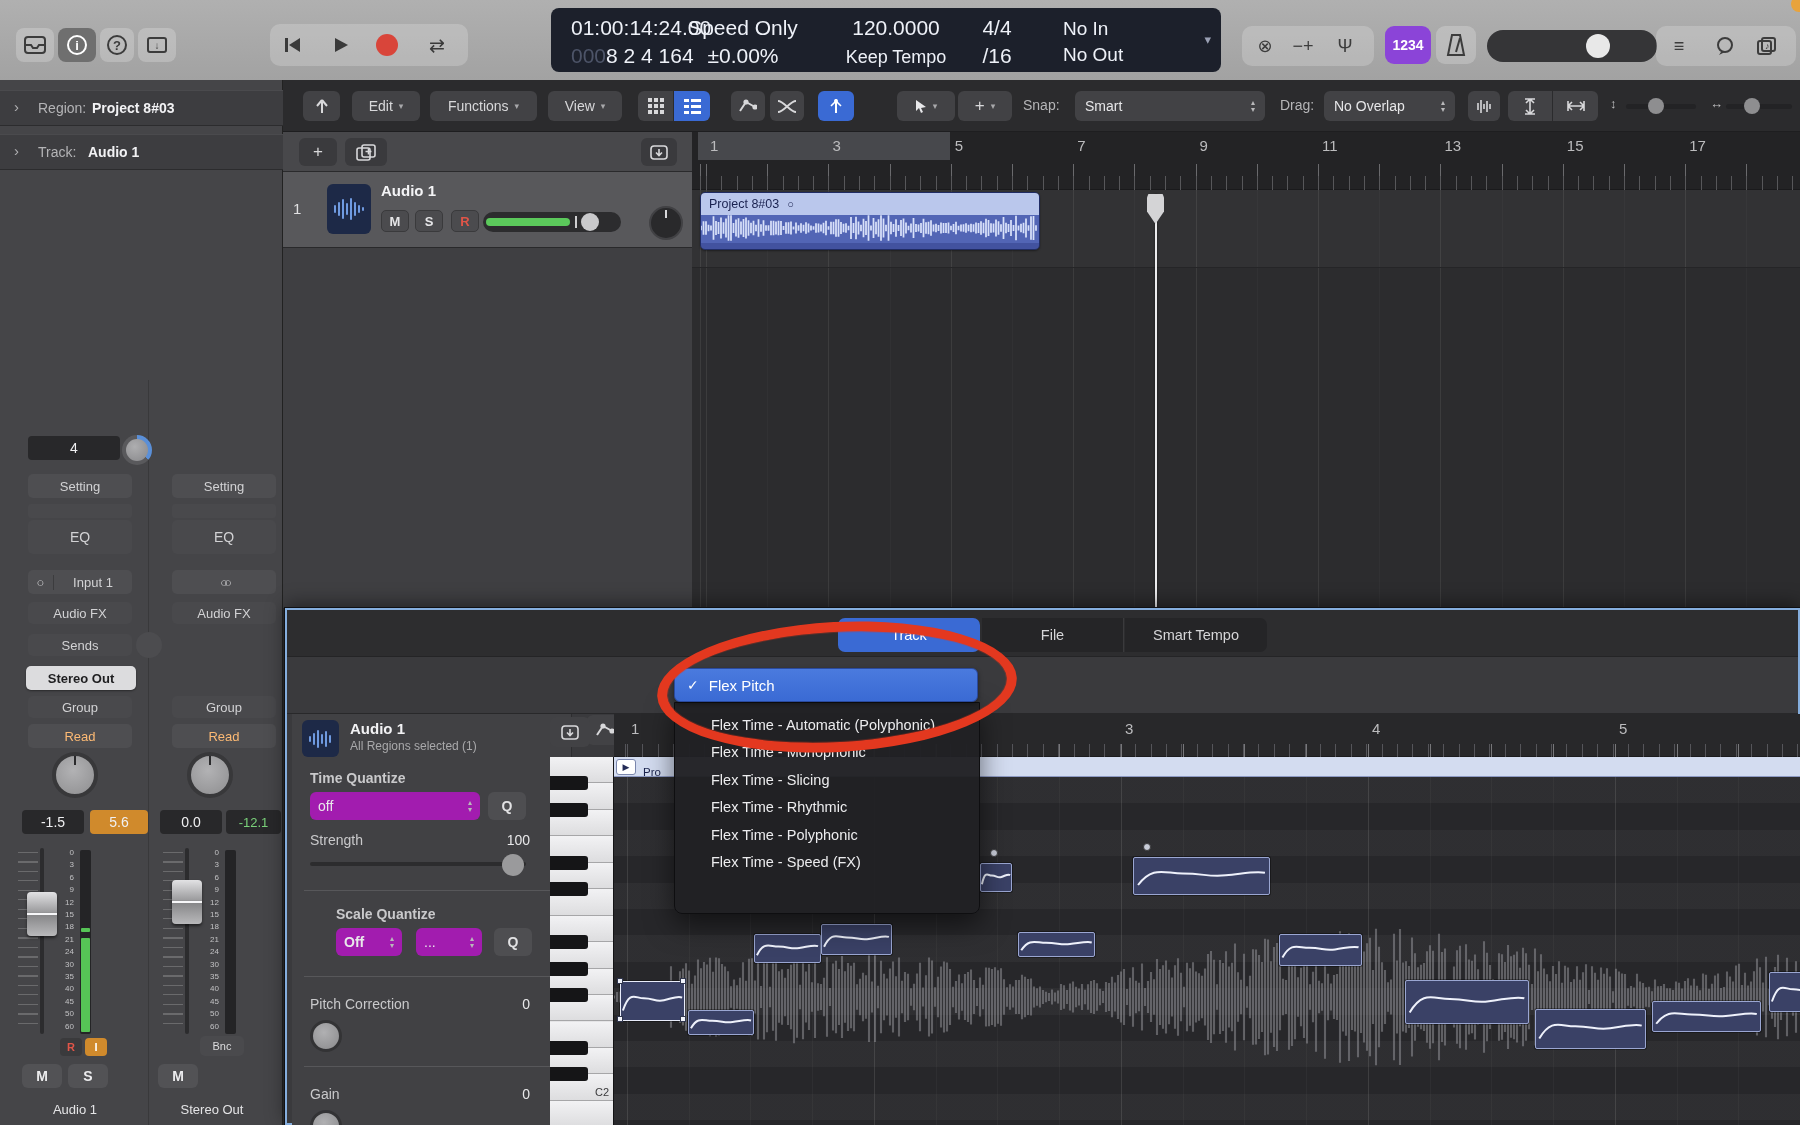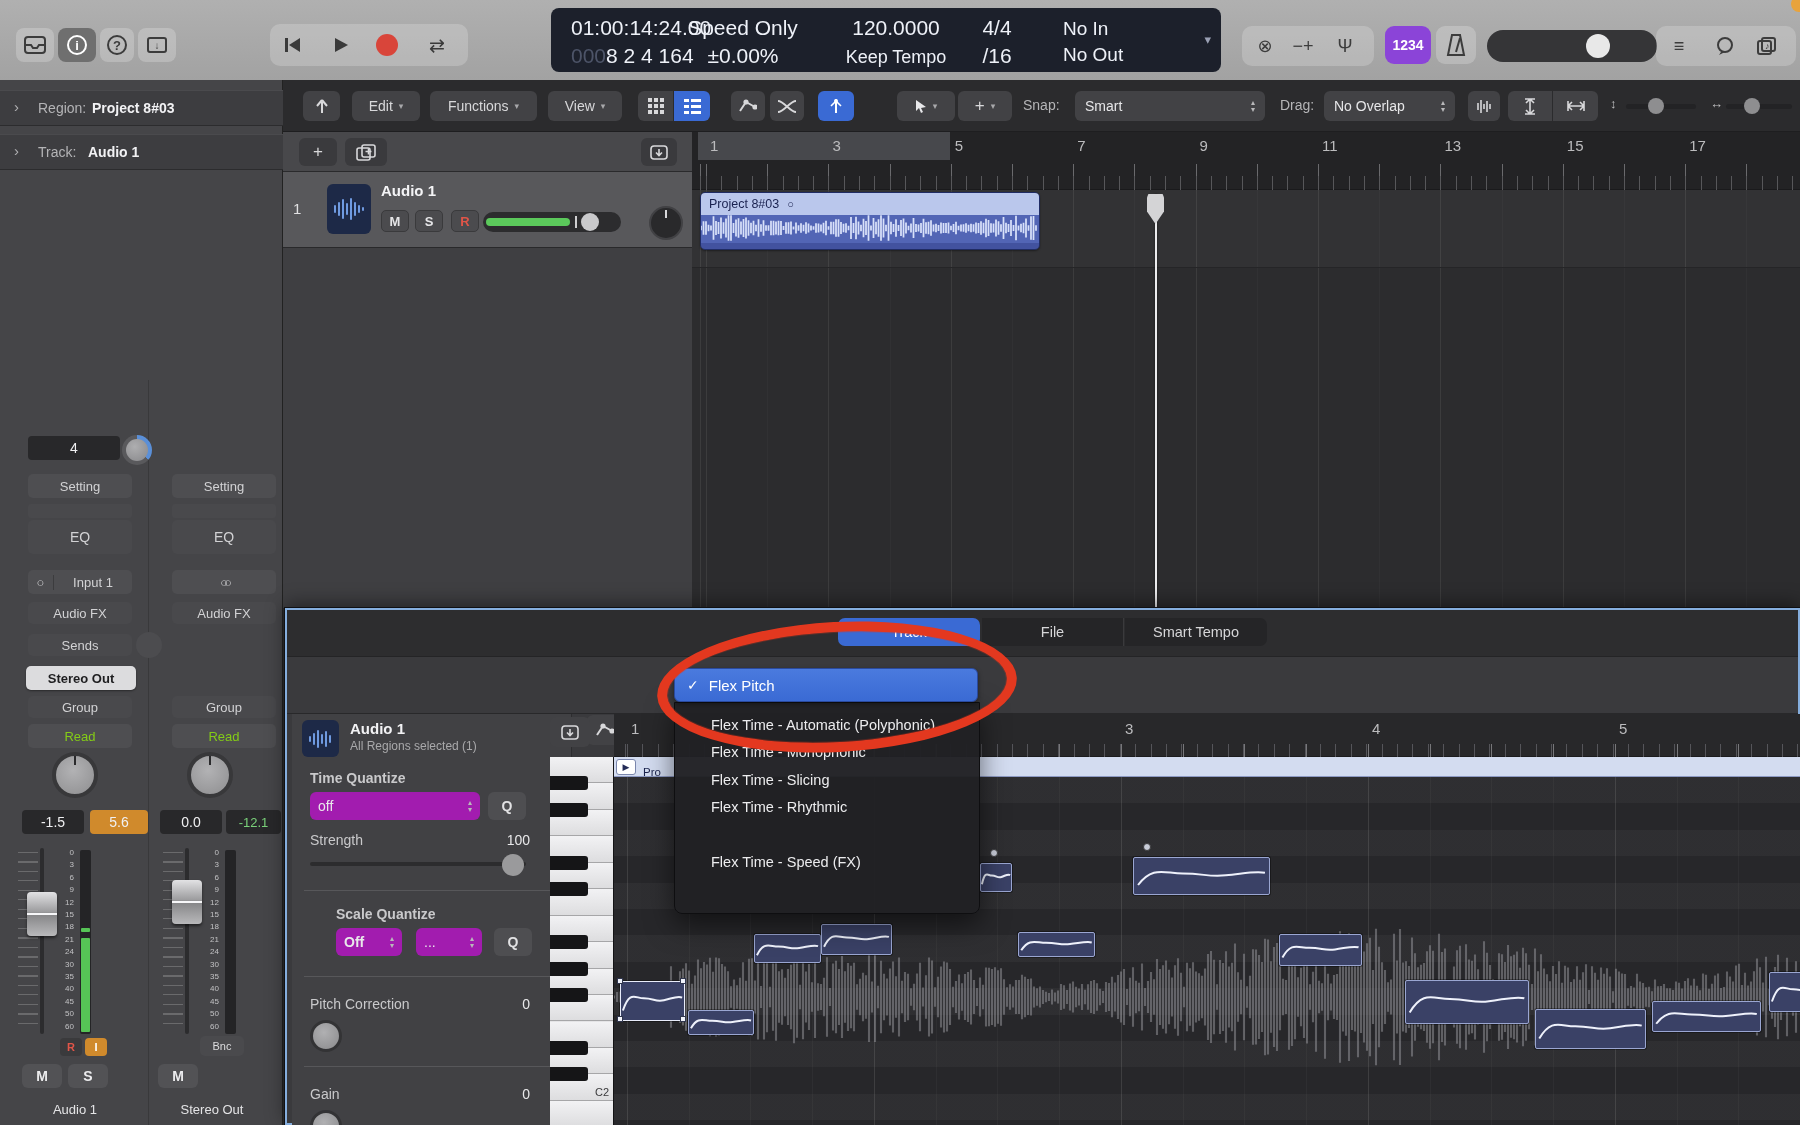--- a/index.html
+++ b/index.html
@@ -48,21 +48,21 @@
 
   
   #inspector{position:absolute;left:0;top:80px;width:283px;height:1045px;background:#454548;border-right:1px solid #222;}
   .insp-hdr{position:absolute;left:0;width:283px;height:36px;background:#3d3d40;border-top:1px solid #4a4a4d;border-bottom:1px solid #2c2c2e;color:#c8c8ca;font-size:14px;}
   .insp-hdr .chev{position:absolute;left:14px;top:7px;color:#b0b0b2;font-size:15px;}
   .insp-hdr .k{position:absolute;left:38px;top:9px;color:#b4b4b6;}
   .insp-hdr .v{position:absolute;top:9px;color:#f2f2f4;font-weight:bold;}
   .strip-btn{position:absolute;height:22px;background:#4e4e51;border-radius:5px;color:#d2d2d4;font-size:13px;
     display:flex;align-items:center;justify-content:center;}
   .white-btn{background:#dcdcde;color:#1e1e20;font-weight:bold;box-shadow:0 1px 2px rgba(0,0,0,0.4);}
-  .green-txt{color:#84cc16;}
+  .green-txt{color:#fdba74;}
   .valbox{position:absolute;height:24px;border-radius:4px;background:#28282a;color:#f0f0f2;font-size:14px;
     display:flex;align-items:center;justify-content:center;}
   .valbox.orange{background:#d08a2c;}
   .valbox.greenv{color:#7ad17a;}
   .panknob{position:absolute;width:46px;height:46px;border-radius:50%;background:radial-gradient(circle at 45% 38%,#b2b2b4,#8e8e90);border:4px solid #38383a;}
   .panknob:after{content:"";position:absolute;left:50%;top:0;width:2px;height:9px;background:#2a2a2c;transform:translateX(-50%);}
   .fader-track{position:absolute;width:4px;background:#2c2c2e;border-radius:2px;}
   .fader-ticks{position:absolute;width:20px;background:
     repeating-linear-gradient(180deg,#6a6a6c 0 1px,transparent 1px 9.5px);}
   .fader-cap{position:absolute;width:30px;height:44px;border-radius:4px;
@@ -117,21 +117,21 @@
   #region-body{position:absolute;left:0;top:22px;width:100%;height:28px;background:#5265b5;}
   #region-foot{position:absolute;left:0;top:50px;width:100%;height:8px;background:#42529f;}
   #playhead-line{position:absolute;left:463px;top:62px;width:2px;height:414px;background:#ececee;box-shadow:0 0 2px rgba(0,0,0,0.6);}
   #playhead-handle{position:absolute;left:455px;top:62px;width:17px;height:30px;background:#d4d4d6;
     clip-path:polygon(8% 0,92% 0,100% 12%,100% 58%,50% 100%,0 58%,0 12%);}
 
   
   #editor{position:absolute;left:285px;top:608px;width:1515px;height:517px;background:#3a3a3d;
     border:2px solid #85aede;box-shadow:0 0 0 1px #101012,0 -4px 18px rgba(0,0,0,0.45);}
   #ed-tabs-row{position:absolute;left:0;top:0;width:100%;height:47px;background:#2d2d2f;border-bottom:1px solid #242426;}
-  .ed-tab{position:absolute;top:8px;width:142px;height:28px;background:#252527;color:#d6d6d8;font-size:14.5px;
+  .ed-tab{position:absolute;top:8px;width:142px;height:34px;background:#252527;color:#d6d6d8;font-size:14.5px;
     display:flex;align-items:center;justify-content:center;}
   .ed-tab.first{border-radius:7px 0 0 7px;}
   .ed-tab.last{border-radius:0 7px 7px 0;}
   .ed-tab.active{background:#3a6ad4;color:#fff;border-radius:7px;}
   #ed-toolbar{position:absolute;left:0;top:47px;width:100%;height:57px;background:#3a3a3d;border-bottom:1px solid #28282a;}
   #ed-toolbar .pill,#ed-toolbar .ibtn,#ed-toolbar .selp{top:58px;}
   #ed-toolbar .lbl{top:65px;}
   #ed-toolbar .mini-slider{top:66px;}
   #ed-toolbar .mini-glyph{top:64px;}
 
@@ -848,19 +848,20 @@
 
     <div id="flex-select">
       <span class="ck">✓</span>
       <span>Flex Pitch</span>
     </div>
     <div id="flex-menu">
         <div class="menu-item" style="top: 8px;">Flex Time - Automatic (Polyphonic)</div>
         <div class="menu-item" style="top: 35.5px;">Flex Time - Monophonic</div>
         <div class="menu-item" style="top: 90.5px;">Flex Time - Rhythmic</div>
         <div class="menu-item" style="top: 63px;">Flex Time - Slicing</div>
+        <div class="menu-item" style="top: 118px;">Flex Time - Polyphonic</div>
         <div class="menu-item" style="top: 145.5px;">Flex Time - Speed (FX)</div>
       </div>
 
     <div id="red-ellipse"></div>
   </div>
 
 </div>
 
 </body></html>

